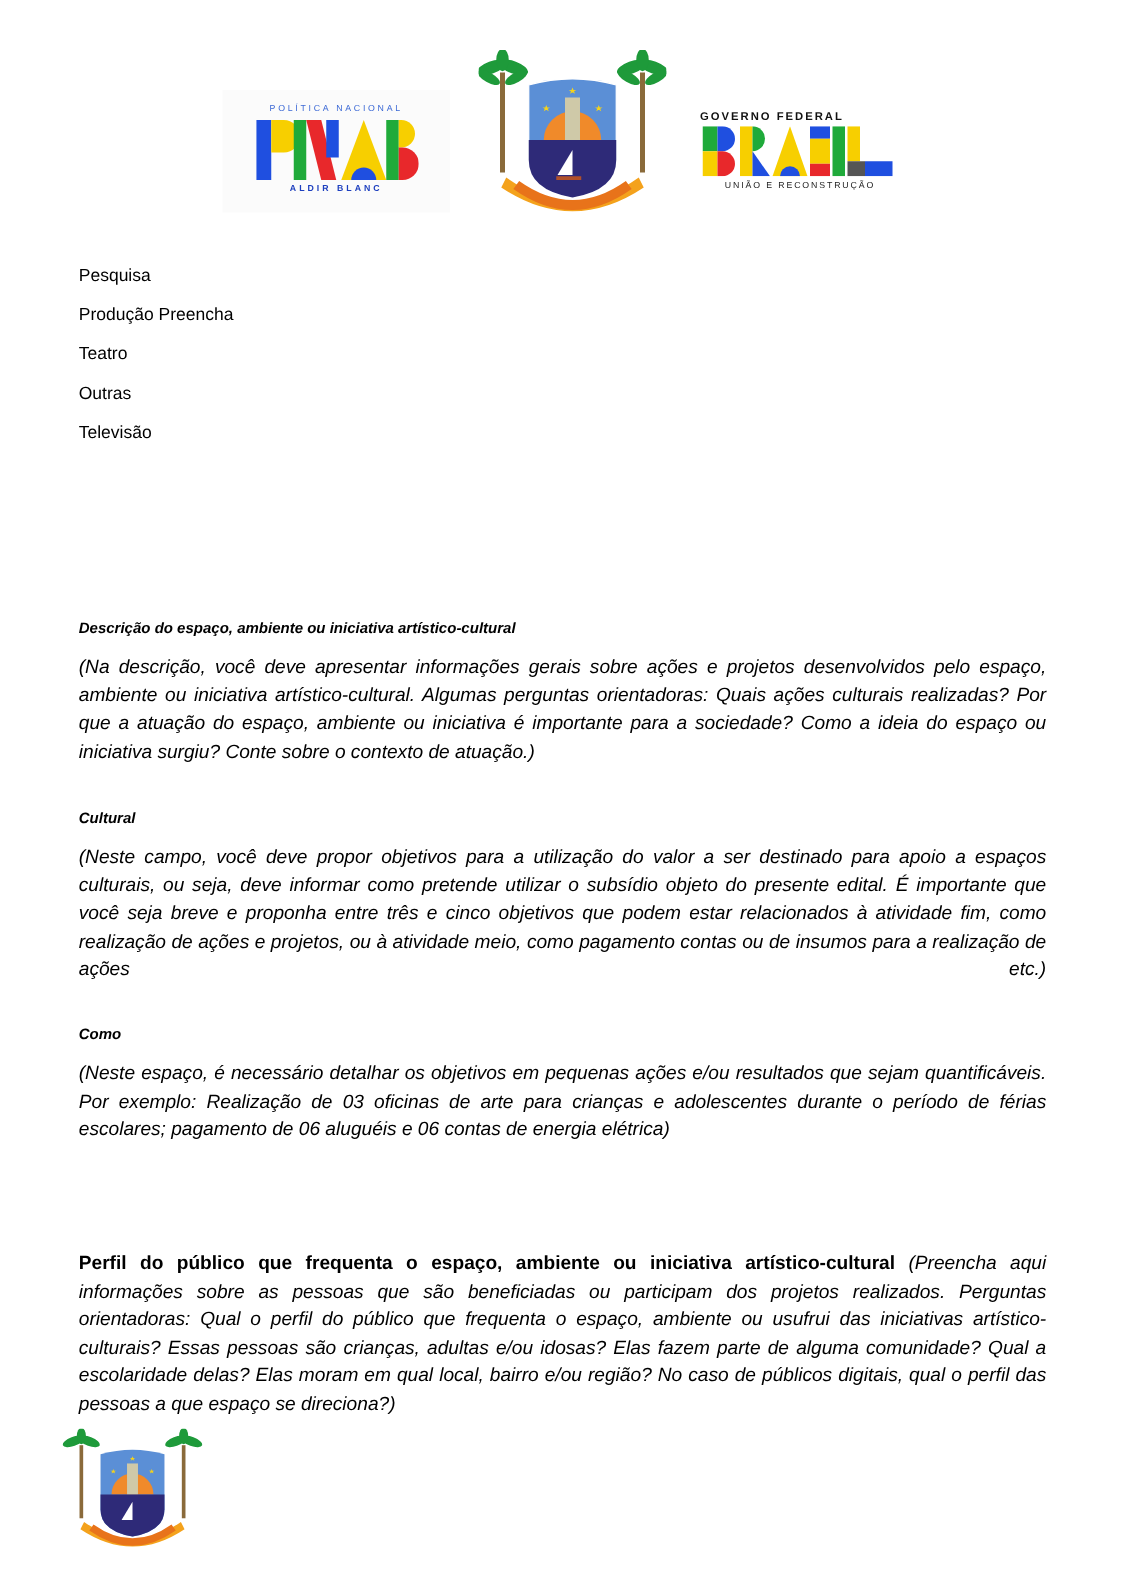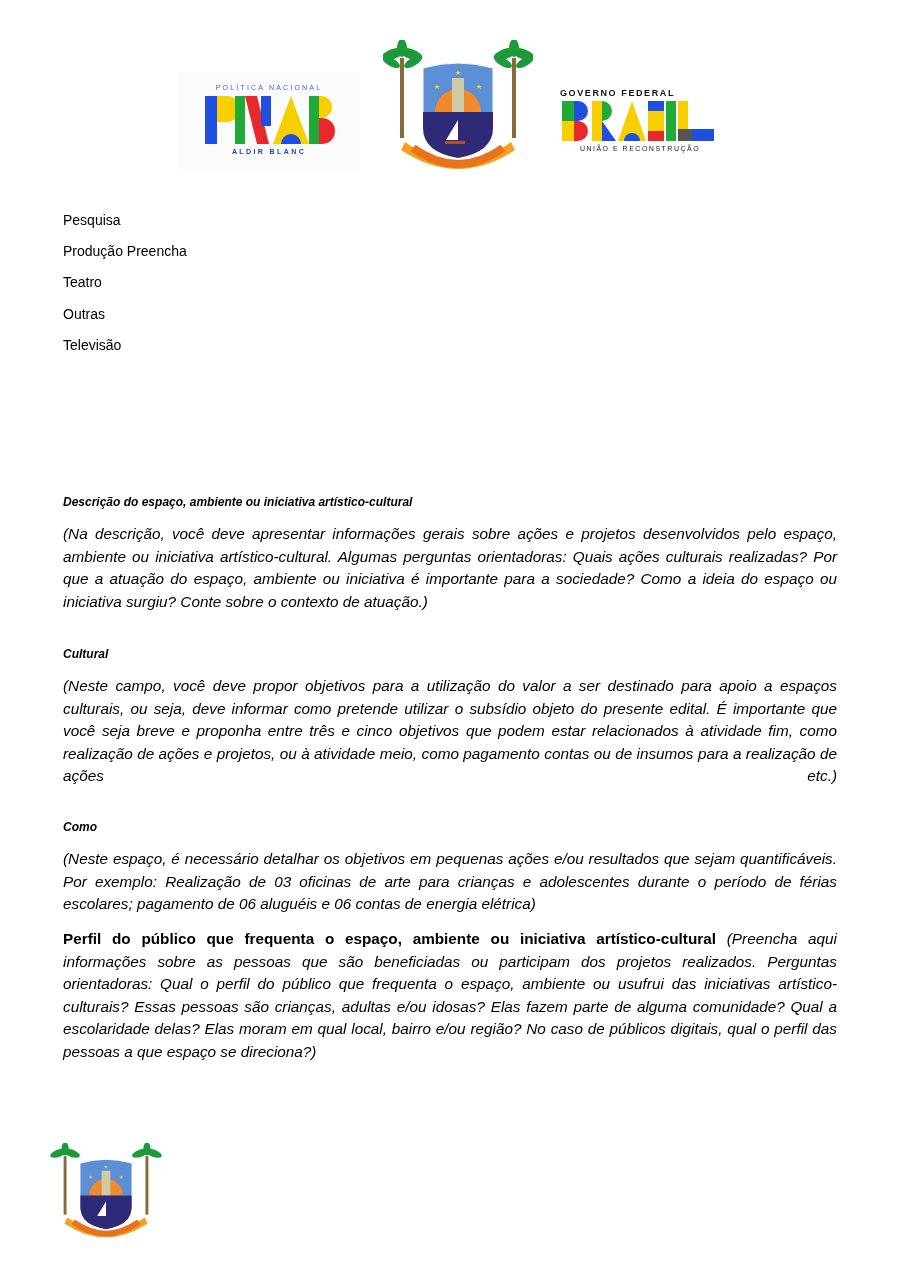--- a/index.html
+++ b/index.html
@@ -128,21 +128,21 @@
 <div class="section" style="top: 643px;">
   <h3>Cultural</h3>
   <p class="justify-last">(Neste campo, você deve propor objetivos para a utilização do valor a ser destinado para apoio a espaços culturais, ou seja, deve informar como pretende utilizar o subsídio objeto do presente edital. É importante que você seja breve e proponha entre três e cinco objetivos que podem estar relacionados à atividade fim, como realização de ações e projetos, ou à atividade meio, como pagamento contas ou de insumos para a realização de ações etc.)</p>
 </div>
 
 <div class="section" style="top: 816px;">
   <h3>Como</h3>
   <p>(Neste espaço, é necessário detalhar os objetivos em pequenas ações e/ou resultados que sejam quantificáveis. Por exemplo: Realização de 03 oficinas de arte para crianças e adolescentes durante o período de férias escolares; pagamento de 06 aluguéis e 06 contas de energia elétrica)</p>
 </div>
 
-<div class="section perfil" style="top: 928px;">
+<div class="section perfil" style="top: 1000px;">
   <b>Perfil do público que frequenta o espaço, ambiente ou iniciativa artístico-cultural</b> 
   <i>(Preencha aqui informações sobre as pessoas que são beneficiadas ou participam dos projetos realizados. Perguntas orientadoras: Qual o perfil do público que frequenta o espaço, ambiente ou usufrui das iniciativas artístico-culturais? Essas pessoas são crianças, adultas e/ou idosas? Elas fazem parte de alguma comunidade? Qual a escolaridade delas? Elas moram em qual local, bairro e/ou região? No caso de públicos digitais, qual o perfil das pessoas a que espaço se direciona?)</i>
 </div>
 
 <svg class="crest-small" viewBox="0 0 150 130">
   <rect x="17" y="18" width="4" height="80" fill="#8a6a3a"></rect>
   <rect x="129" y="18" width="4" height="80" fill="#8a6a3a"></rect>
   <g fill="#1e9a3a">
     <ellipse cx="10" cy="14" rx="12" ry="5" transform="rotate(-20 10 14)"></ellipse>
     <ellipse cx="28" cy="14" rx="12" ry="5" transform="rotate(20 28 14)"></ellipse>

